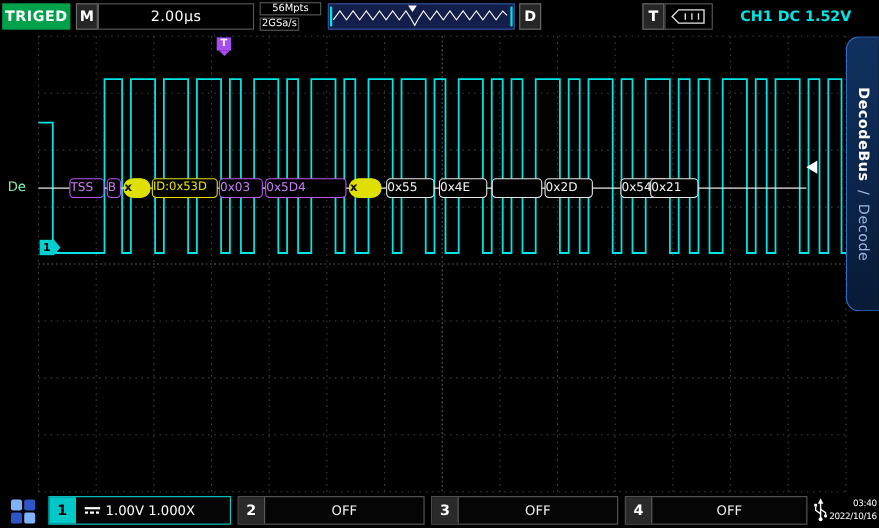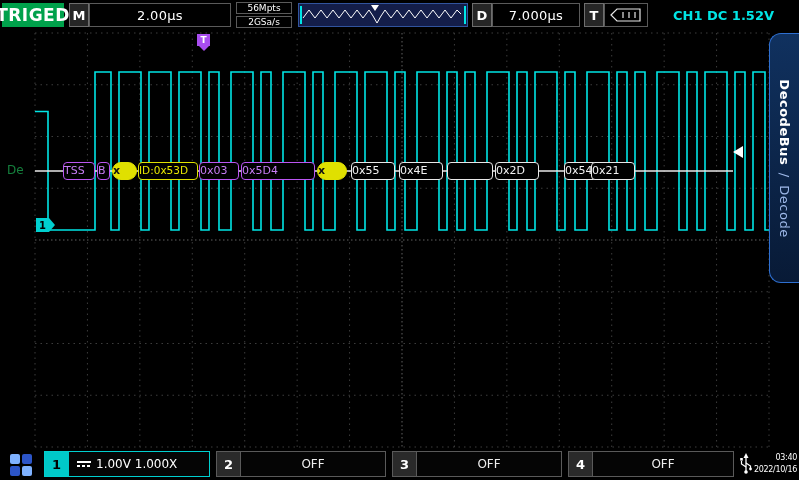--- a/index.html
+++ b/index.html
@@ -6,32 +6,32 @@
   html,body{background:#111}
   .screen{position:relative;width:799px;height:480px;background:#000;overflow:hidden;
           font-family:"DejaVu Sans","Liberation Sans",sans-serif;color:#fff}
   .abs{position:absolute}
   .cbox{display:flex;align-items:center;justify-content:center}
   .box{border:1px solid #5a5a5a;background:#000;display:flex;align-items:center;justify-content:center}
   .keycap{background:#262626;border:1px solid #6e6e6e;font-weight:bold;font-size:13px;
           display:flex;align-items:center;justify-content:center}
   .val{font-size:13px;letter-spacing:.3px}
   .mini{font-size:9px}
-  .trig-status{background:#00a14b;color:#fff;font-weight:bold;font-size:17px;
+  .trig-status{background:#00a14b;color:#fff;font-weight:bold;font-size:13px;
                display:flex;align-items:center;justify-content:center;letter-spacing:.5px}
   .ch-readout{color:#00e5e5;font-size:13px;font-weight:bold;display:flex;align-items:center;justify-content:center}
   
   .frame{position:absolute;top:162px;height:18px;line-height:15px;font-size:11px;
          background:#000;border:1px solid;border-radius:4px;white-space:nowrap;overflow:hidden}
   .f-field{border-color:#bb55f2;color:#c77df5}
   .f-id{border-color:#e0e000;color:#e8e800;font-size:10.5px}
   .f-sync{background:#e0e000;color:#101010;border-color:#e0e000;border-radius:9px;font-weight:bold}
   .f-data{border-color:#e8e8e8;color:#f2f2f2}
   .f-crc{border-color:#ff4040;color:#ff5555}
-  .bus-label{font-size:12px;color:#15803d}
+  .bus-label{font-size:12px;color:#86efac}
   .trig-pos{width:13px;height:12px;background:#a94df0;color:#fff;font-size:9px;font-weight:bold;
             display:flex;align-items:center;justify-content:center}
   .trig-pos-tip{width:0;height:0;border-left:5px solid transparent;border-right:5px solid transparent;
             border-top:5px solid #a94df0;margin:0 auto}
   .chmark{width:13px;height:14px;background:#00d0d0;color:#000;font-size:10px;font-weight:bold;
           display:flex;align-items:center;justify-content:center}
   .chmark-tip{position:absolute;left:13px;top:0;width:0;height:0;border-top:7px solid transparent;
           border-bottom:7px solid transparent;border-left:6px solid #00d0d0}
   .bus-arrow{width:0;height:0;border-top:6px solid transparent;border-bottom:6px solid transparent;
           border-right:10px solid #fff}
@@ -65,33 +65,32 @@
 <body>
 
 <div class="screen">
 
   <div class="abs trig-status" style="left:2px;top:3px;width:62px;height:24px">TRIGED</div>
 
   <div class="abs keycap" style="left:69px;top:3px;width:20px;height:24px">M</div>
   <div class="abs box val" style="left:89px;top:3px;width:142px;height:24px">2.00µs</div>
 
   <div class="abs box mini" style="left:236px;top:2px;width:56px;height:12px">56Mpts</div>
-  <div class="abs box mini" style="left:236px;top:16px;width:56px;height:12px">2GSa/s</div>
+  <div class="abs box mini" style="left:236px;top:16px;width:36px;height:12px">2GSa/s</div>
 
   <div class="abs" style="left:298px;top:3px;width:170px;height:24px;background:#141e4a;border:1px solid #31549e">
     <svg width="168" height="22" viewBox="0 0 168 22">
       <rect x="1" y="2" width="2" height="18" fill="#00e6e6"></rect>
       <rect x="165" y="2" width="2" height="18" fill="#00e6e6"></rect>
       <polygon points="72,1 80,1 76,7" fill="#ffffff"></polygon>
       <polyline fill="none" stroke="#ffffff" stroke-width="1" points="4,14 10,6 16,14 22,6 28,14 34,6 40,14 46,6 52,14 58,6 64,14 70,6 74,12 78,19 82,12 86,6 92,14 98,6 104,14 110,6 116,14 122,6 128,14 134,6 140,14 146,6 152,14 158,6 162,10"></polyline>
     </svg>
   </div>
 
   <div class="abs keycap" style="left:472px;top:3px;width:20px;height:24px">D</div>
-  <div class="abs box val" style="left:492px;top:3px;width:88px;height:24px">7.000µs</div>
 
   <div class="abs keycap" style="left:584px;top:3px;width:20px;height:24px">T</div>
   <div class="abs box" style="left:604px;top:3px;width:44px;height:24px">
     <svg width="34" height="16" viewBox="0 0 34 16">
       <polygon points="2,8 8,2 31,2 31,14 8,14" fill="none" stroke="#e8e8e8" stroke-width="1.2"></polygon>
       <line x1="14" y1="5" x2="14" y2="11" stroke="#e8e8e8" stroke-width="1.2"></line>
       <line x1="20" y1="5" x2="20" y2="11" stroke="#e8e8e8" stroke-width="1.2"></line>
       <line x1="26" y1="5" x2="26" y2="11" stroke="#e8e8e8" stroke-width="1.2"></line>
     </svg>
   </div>

